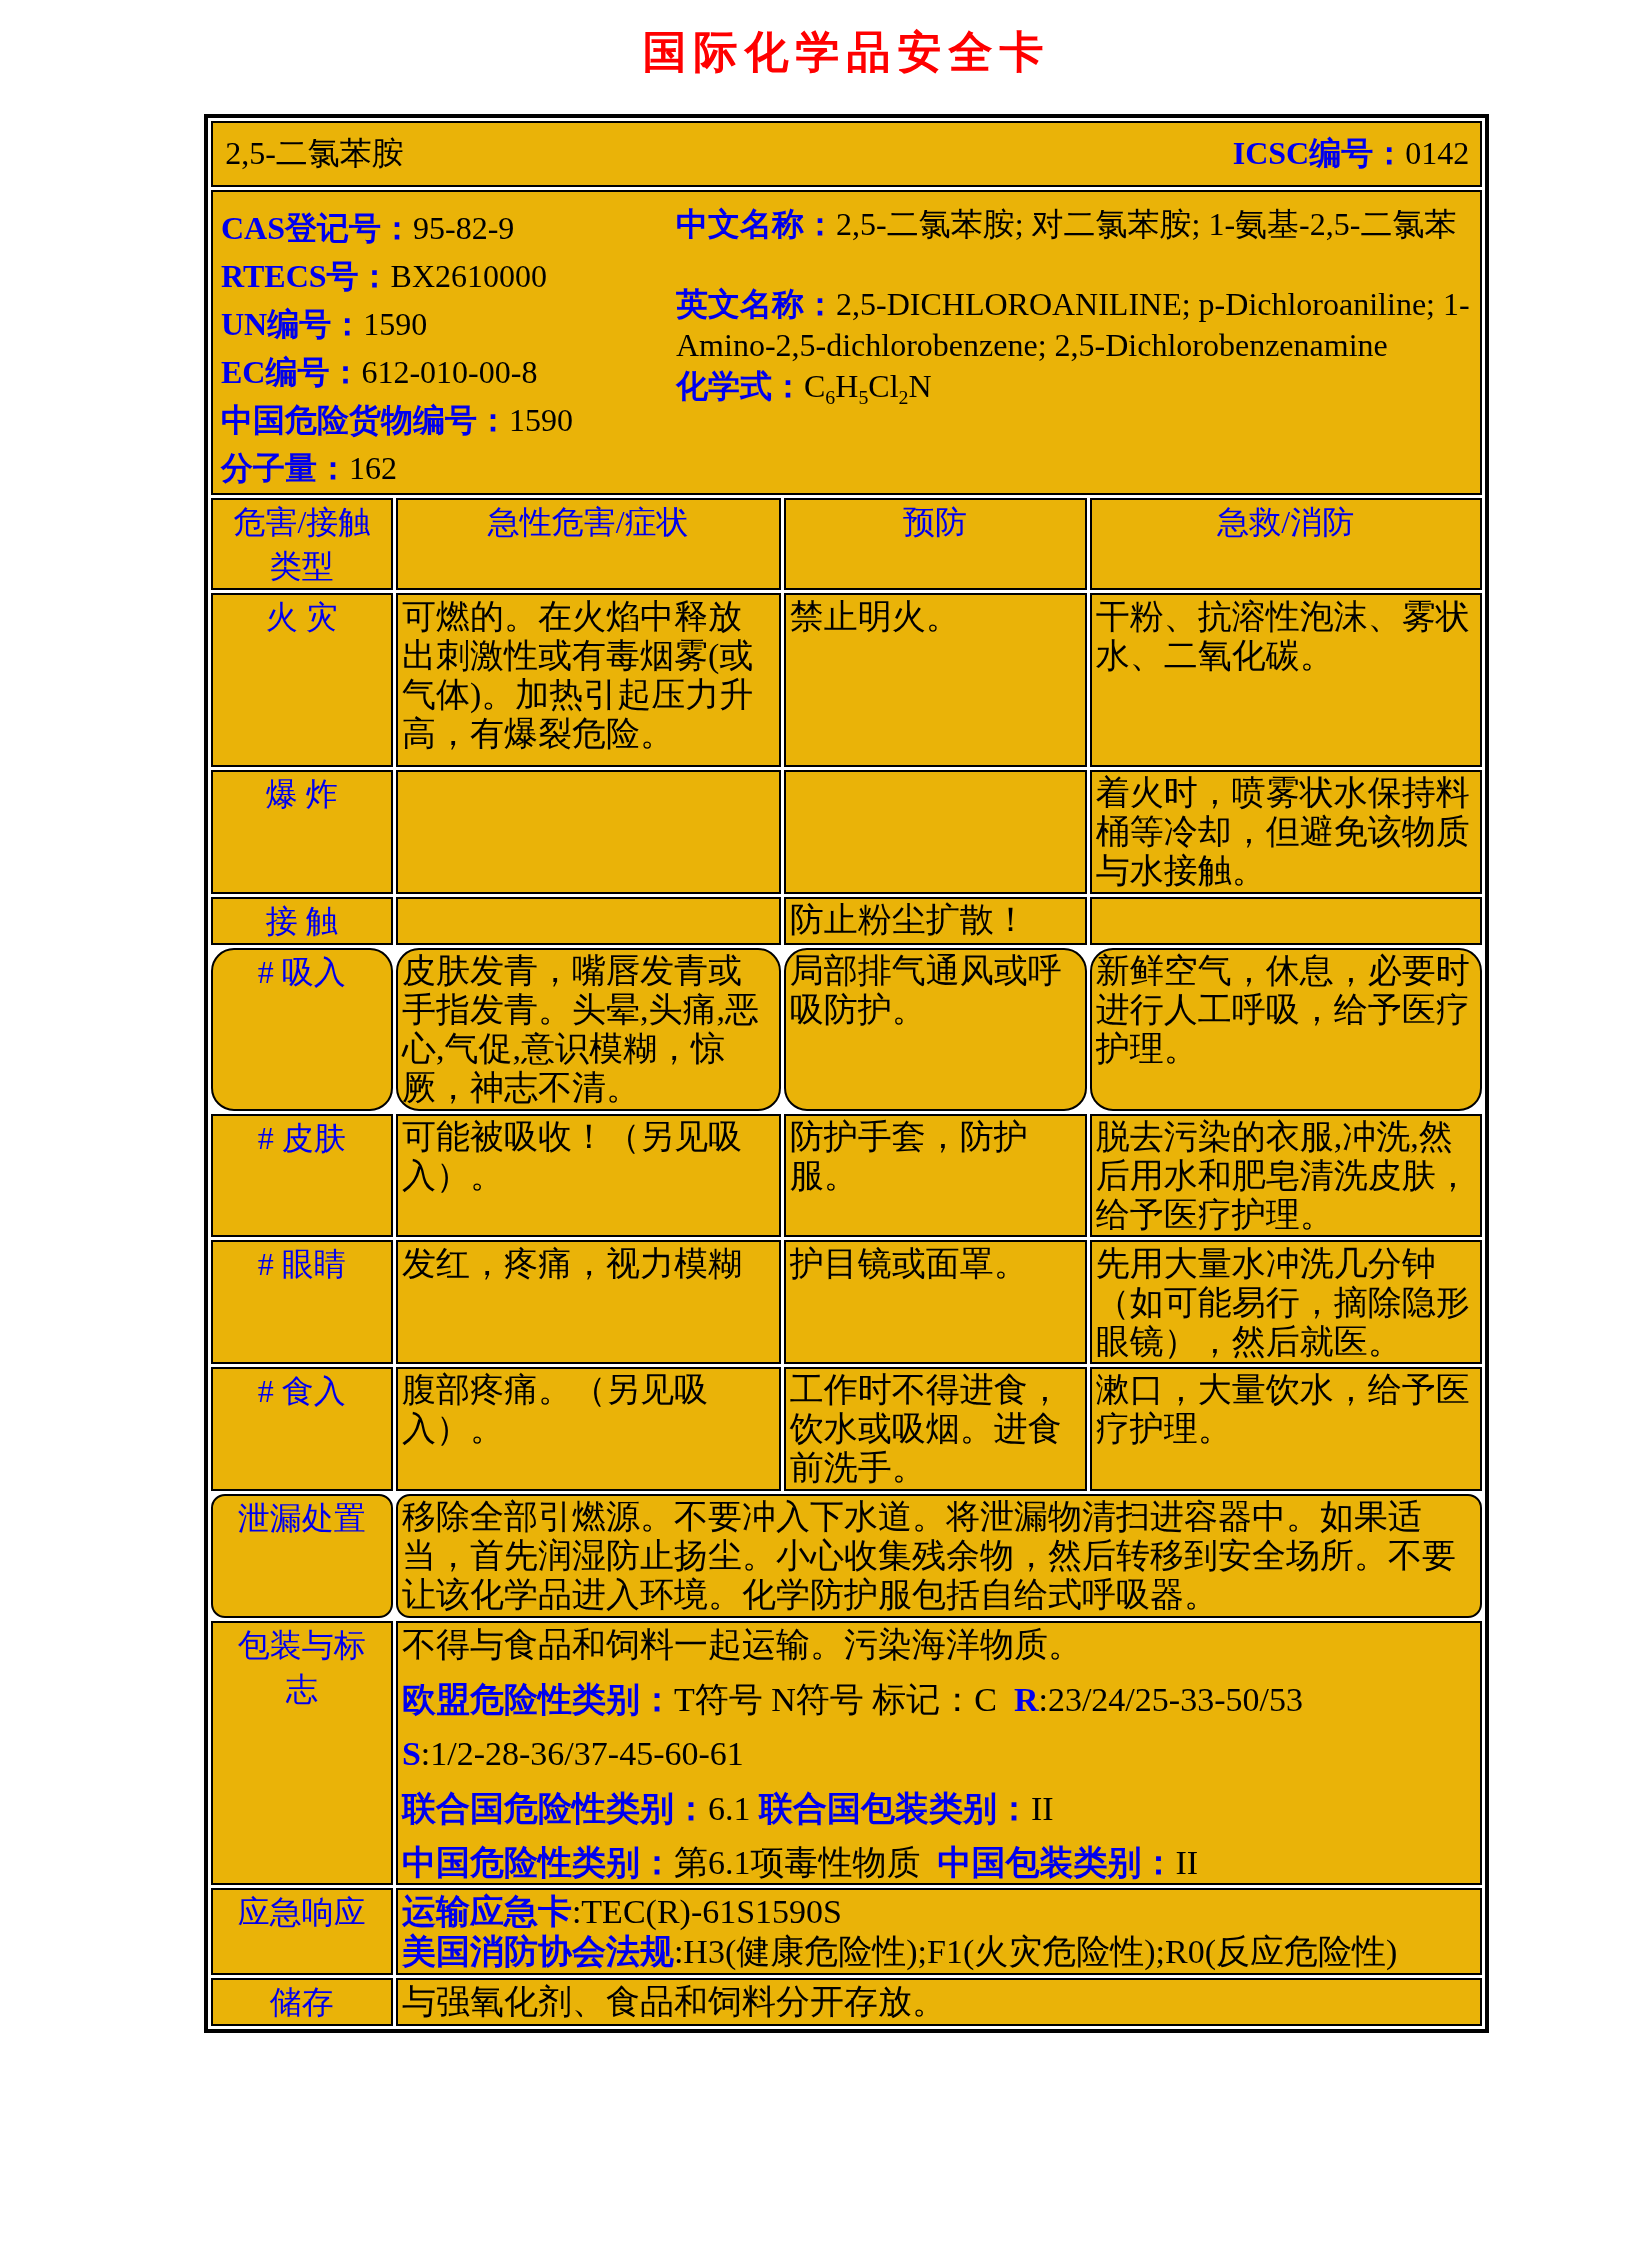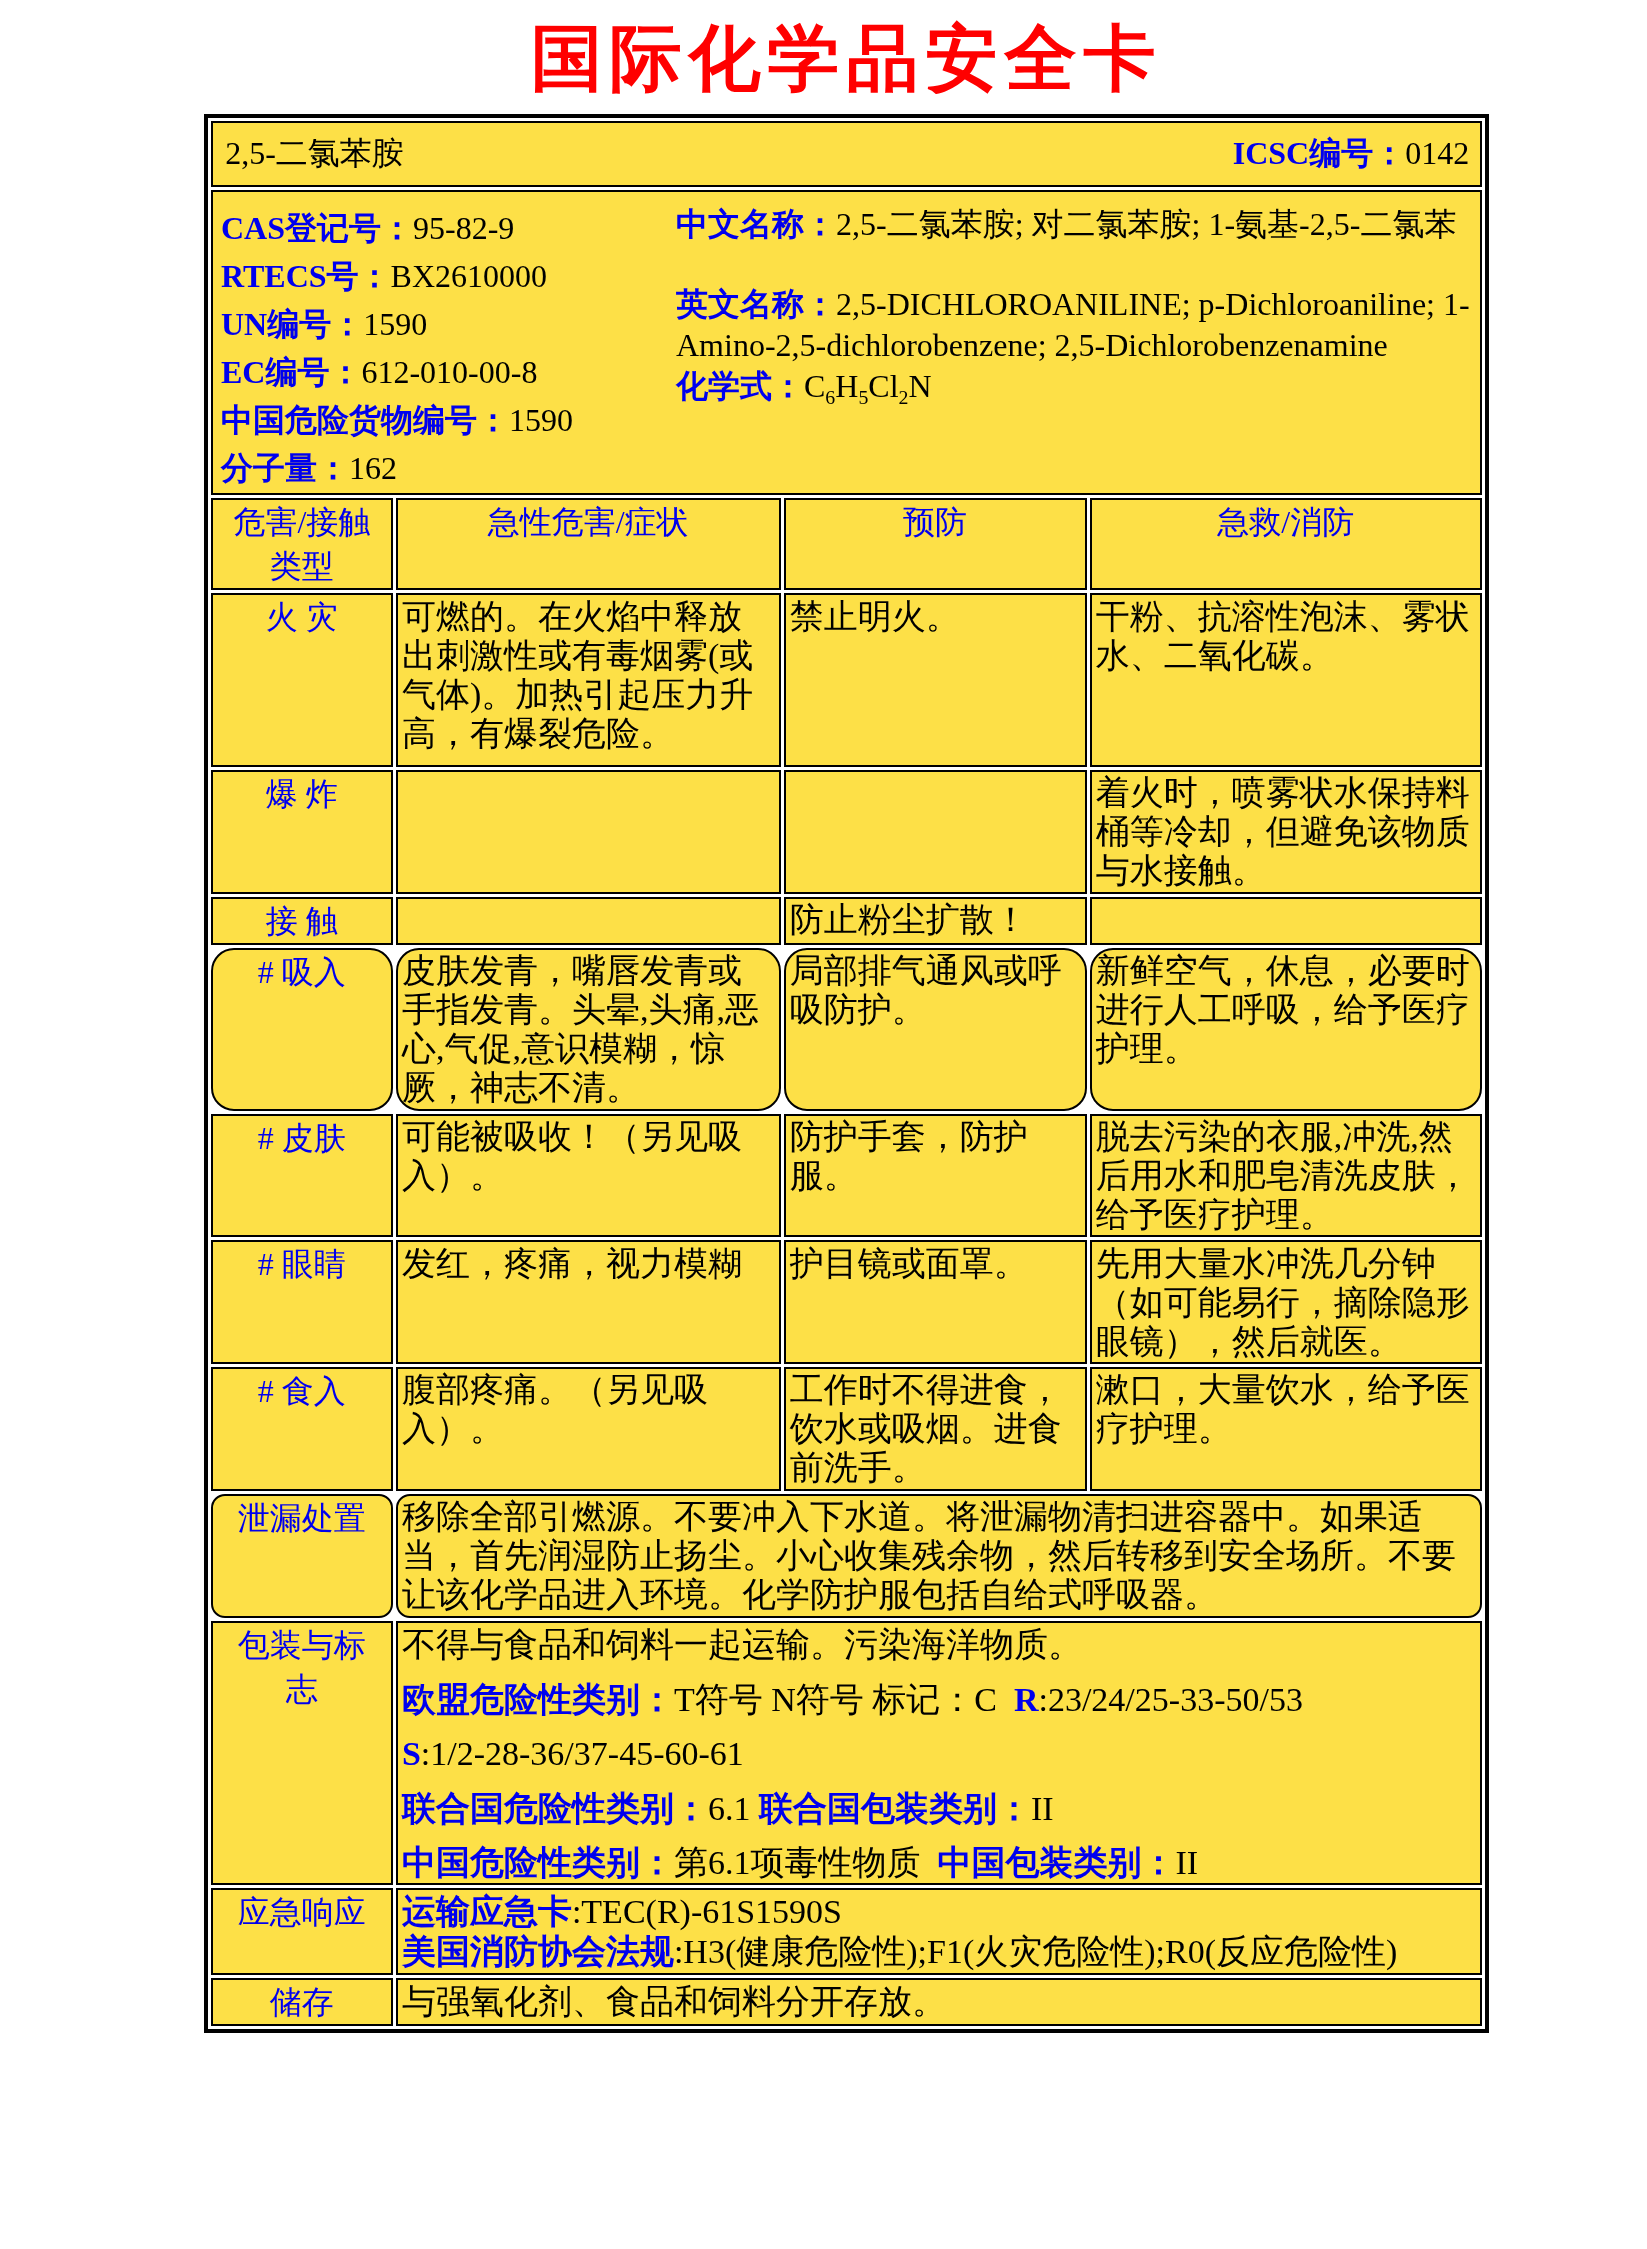--- a/index.html
+++ b/index.html
@@ -16,45 +16,45 @@
   .page {
     position: relative;
     width: 1648px;
     height: 2250px;
     background: #ffffff;
     overflow: hidden;
   }
   .doc-title {
     position: absolute;
     left: 204px;
-    top: 24px;
+    top: 18px;
     width: 1285px;
     text-align: center;
     color: #ff0000;
-    font-size: 72px;
+    font-size: 44px;
     font-weight: bold;
     letter-spacing: 7px;
     line-height: 70px;
     white-space: nowrap;
   }
   table.card {
     position: absolute;
     left: 204px;
     top: 114px;
     width: 1285px;
     border: 4.2px solid #000000;
     border-collapse: separate;
     border-spacing: 3.5px;
     table-layout: fixed;
     background: #ffffff;
   }
   table.card td {
     border: 2.1px solid #000000;
     vertical-align: top;
-    background: #fde047;
+    background: #eab308;
     overflow: hidden;
   }
   
   .bl { color: #0000ee; font-weight: bold; }
   sub { font-size: 0.62em; line-height: 0; }
 
   
   .name-row {
     display: flex;
     justify-content: space-between;

